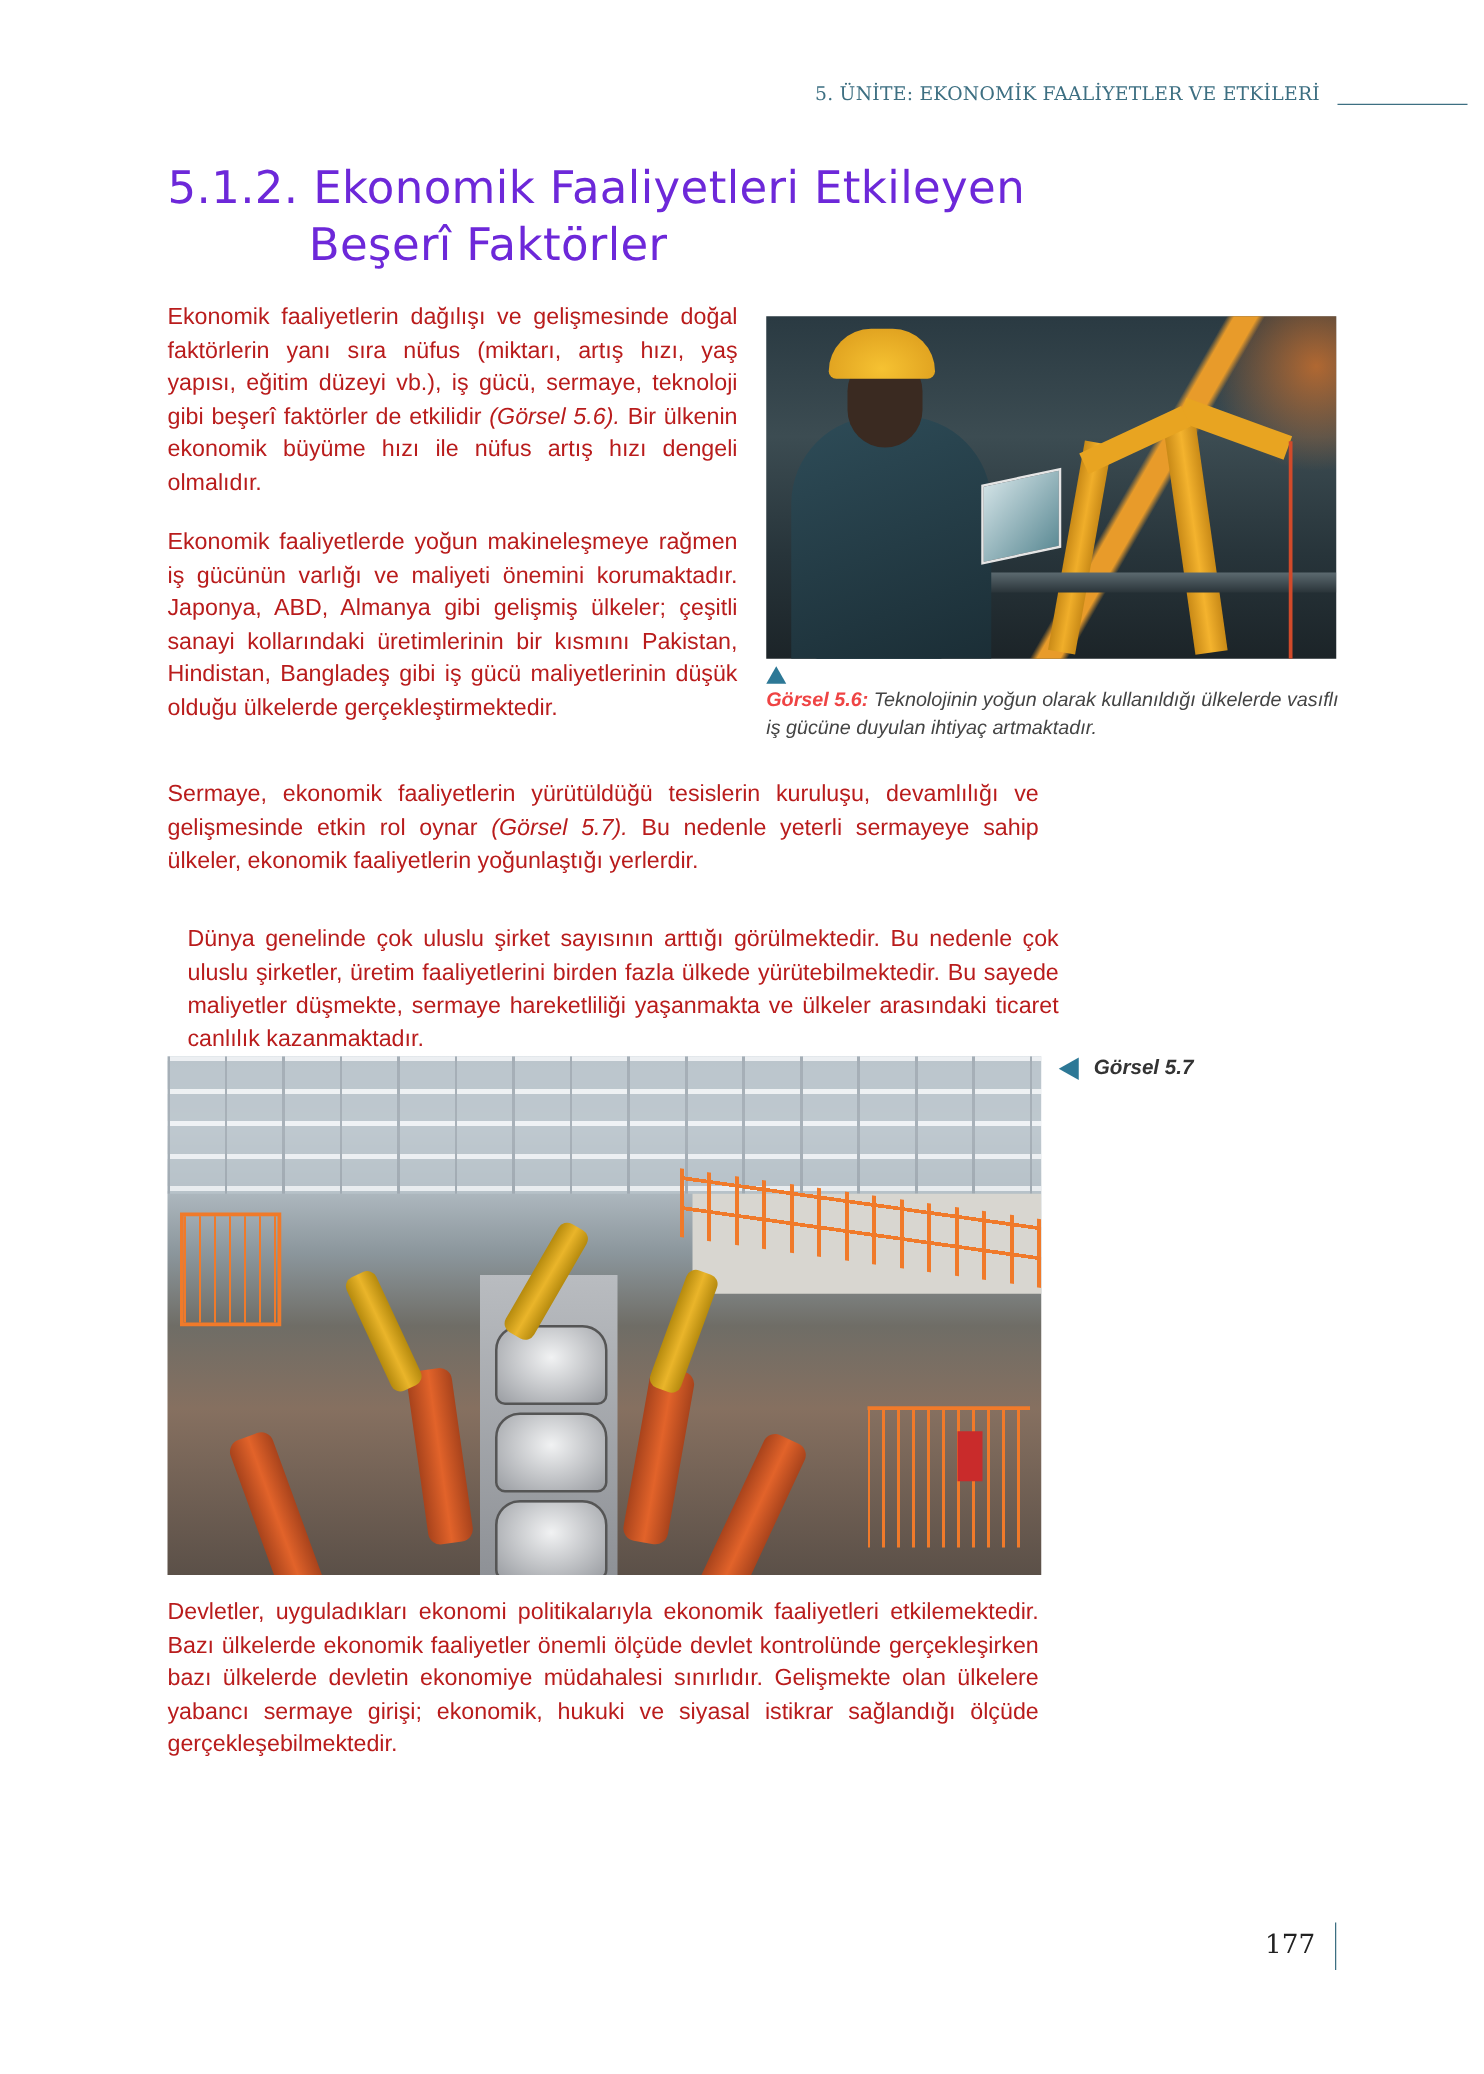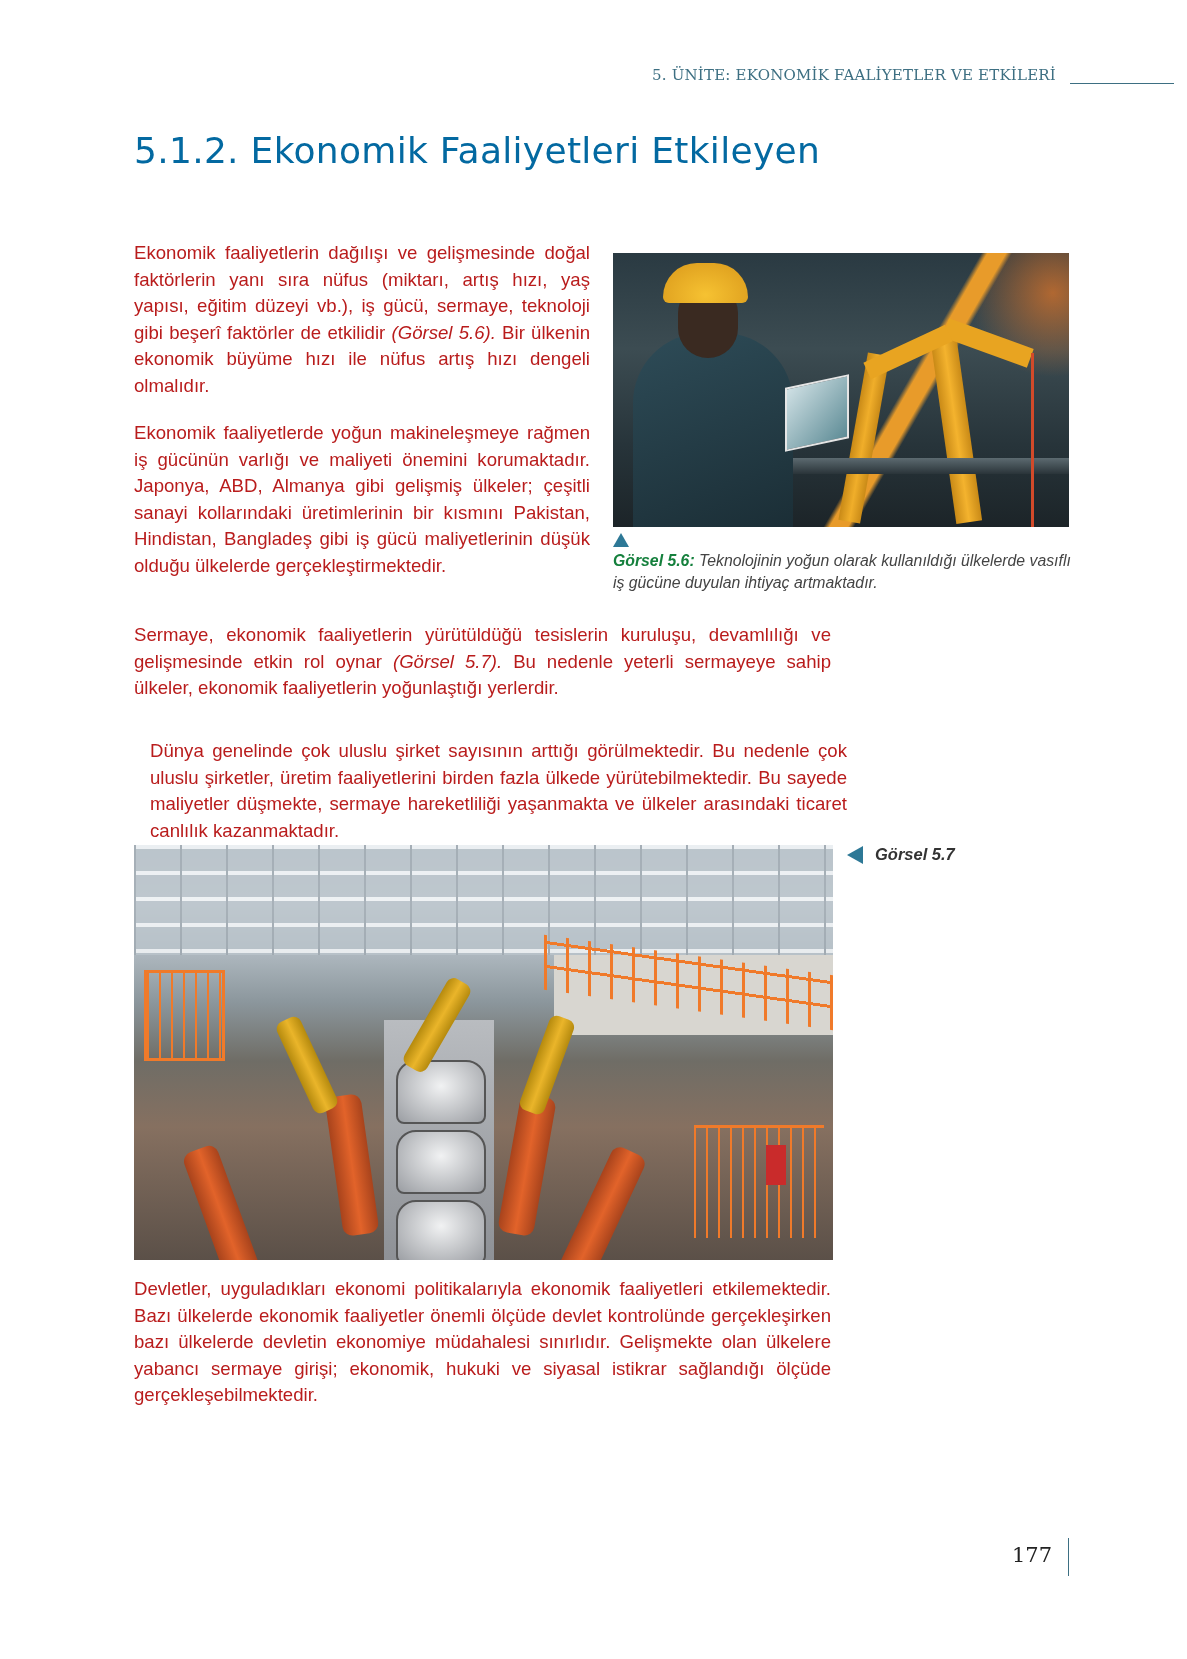--- a/index.html
+++ b/index.html
@@ -1,19 +1,19 @@
 <!DOCTYPE html>
 <html><head>
 <meta charset="utf-8">
 <style>
   html, body { margin:0; padding:0; background:#ffffff; }
   body { width:1187px; height:1659px; position:relative; overflow:hidden; font-family:"Liberation Sans", sans-serif; color:#222; }
   .running-head { position:absolute; top:66px; left:652px; font-family:"DejaVu Serif", serif; font-size:15px; color:#3d6f82; letter-spacing:0.2px; white-space:nowrap; }
   .running-rule { position:absolute; top:83px; left:1070px; width:104px; height:1px; background:#3d6f82; }
-  .title { position:absolute; left:134px; top:128px; font-family:"DejaVu Sans", sans-serif; color:#0369a1; font-size:36px; line-height:46px; letter-spacing:0.3px; }
+  .title { position:absolute; left:134px; top:128px; font-family:"DejaVu Sans", sans-serif; color:#6d28d9; font-size:36px; line-height:46px; letter-spacing:0.3px; }
   .title .l2 { display:block; padding-left:113px; }
   .para { position:absolute; font-size:18.6px; line-height:26.6px; text-align:justify; color:#b91c1c; }
   .para i { font-style:italic; }
   .photo { position:absolute; overflow:hidden; }
   .fig56 { left:613px; top:253px; width:456px; height:274px;
     background:
       radial-gradient(ellipse 40px 26px at 100px 35px, #f3b52a 0%, #e7a41e 70%, transparent 72%),
       radial-gradient(ellipse 80px 130px at 90px 230px, #294854 0%, #1f3641 70%, transparent 72%),
       radial-gradient(ellipse 34px 50px at 93px 110px, #3a2a20 0%, #2a1f19 70%, transparent 72%),
       linear-gradient(120deg, transparent 60%, #e89b2a 61%, #e89b2a 64%, transparent 65%),
@@ -24,21 +24,21 @@
   .fig56 .arm2 { position:absolute; left:330px; top:80px; width:26px; height:190px; background:linear-gradient(90deg,#c98a17,#f4b32e,#c98a17); transform:rotate(-8deg); }
   .fig56 .arm3 { position:absolute; left:250px; top:90px; width:90px; height:18px; background:#e8a421; transform:rotate(-25deg); }
   .fig56 .arm4 { position:absolute; left:330px; top:80px; width:90px; height:20px; background:#e8a421; transform:rotate(20deg); }
   .fig56 .rail { position:absolute; left:140px; top:205px; width:316px; height:16px; background:linear-gradient(180deg,#5c6a70,#2a3439); }
   .fig56 .person { position:absolute; left:20px; top:80px; width:160px; height:194px; background:linear-gradient(160deg,#2e4c58,#1b2e36); border-radius:70px 70px 0 0; }
   .fig56 .head { position:absolute; left:65px; top:30px; width:60px; height:75px; background:#3a2a21; border-radius:30px; }
   .fig56 .helmet { position:absolute; left:50px; top:10px; width:85px; height:40px; background:radial-gradient(ellipse at 50% 80%, #f6c232, #d9981a); border-radius:45px 45px 8px 8px; }
   .fig56 .cable { position:absolute; left:418px; top:100px; width:3px; height:174px; background:#d24a2a; }
   .caption-56-arrow { position:absolute; left:613px; top:533px; width:0; height:0; border-left:8px solid transparent; border-right:8px solid transparent; border-bottom:14px solid #2d7896; }
   .caption-56 { position:absolute; left:613px; top:550px; width:470px; font-size:15.8px; line-height:22px; color:#444; font-style:italic; }
-  .caption-56 b { font-weight:bold; color:#15803d; }
+  .caption-56 b { font-weight:bold; color:#ef4444; }
   .fig57 { left:134px; top:845px; width:699px; height:415px;
     background:
       linear-gradient(180deg,#c8d0d6 0%,#dfe4e8 14%,#aeb8bf 26%,#8b969c 38%,#6f6d66 52%,#867060 68%,#5b5048 100%); }
   .fig57 .ceiling { position:absolute; left:0; top:0; width:100%; height:110px; background:repeating-linear-gradient(90deg, #9fa9b1 0 2px, transparent 2px 46px), repeating-linear-gradient(180deg, #f2f5f7 0 4px, #b9c3ca 4px 26px); opacity:.85; }
   .fig57 .deck { position:absolute; left:420px; top:110px; width:279px; height:80px; background:#d8d6d0; }
   .fig57 .railing { position:absolute; left:410px; top:110px; width:289px; height:55px; background:repeating-linear-gradient(90deg,#f07a2a 0 3px,transparent 3px 22px), linear-gradient(180deg,transparent 0 6px,#f07a2a 6px 9px,transparent 9px 30px,#f07a2a 30px 33px,transparent 33px); transform:skewY(8deg); }
   .fig57 .line { position:absolute; left:250px; top:175px; width:110px; height:240px; background:linear-gradient(180deg,#b9bcc0,#8e9196); }
   .fig57 .car { position:absolute; left:262px; width:86px; height:60px; background:radial-gradient(ellipse at 50% 40%,#f1f2f3,#9a9da2); border-radius:20px 20px 8px 8px; border:2px solid #555; }
   .fig57 .robot { position:absolute; width:36px; height:140px; background:linear-gradient(90deg,#a8431c,#e2632a,#a8431c); border-radius:10px; }
   .fig57 .yellowbot { position:absolute; width:26px; height:100px; background:linear-gradient(90deg,#b58a0e,#eab52a,#b58a0e); border-radius:8px; }
@@ -52,20 +52,21 @@
   .page-rule { position:absolute; left:1068px; top:1538px; width:1px; height:38px; background:#3d6f82; }
 </style>
 </head>
 <body>
 
 <div class="running-head">5. ÜNİTE: EKONOMİK FAALİYETLER VE ETKİLERİ</div>
 <div class="running-rule"></div>
 
 <h1 class="title" style="margin:0;font-weight:normal;">
   <span>5.1.2. Ekonomik Faaliyetleri Etkileyen</span>
+  <span class="l2">Beşerî Faktörler</span>
 </h1>
 
 <p class="para" style="left:134px;top:240px;width:456px;margin:0;">
   <span>Ekonomik faaliyetlerin dağılışı ve gelişmesinde doğal faktörlerin yanı sıra nüfus (miktarı, artış hızı, yaş yapısı, eğitim düzeyi vb.), iş gücü, sermaye, teknoloji gibi beşerî faktörler de etkilidir </span><i>(Görsel 5.6).</i><span> Bir ülkenin ekonomik büyüme hızı ile nüfus artış hızı dengeli olmalıdır.</span>
 </p>
 
 <p class="para" style="left:134px;top:420px;width:456px;margin:0;">Ekonomik faaliyetlerde yoğun makineleşmeye rağmen iş gücünün varlığı ve maliyeti önemini korumaktadır. Japonya, ABD, Almanya gibi gelişmiş ülkeler; çeşitli sanayi kollarındaki üretimlerinin bir kısmını Pakistan, Hindistan, Bangladeş gibi iş gücü maliyetlerinin düşük olduğu ülkelerde gerçekleştirmektedir.</p>
 
 <div class="photo fig56">
   <div class="arm2"></div>

